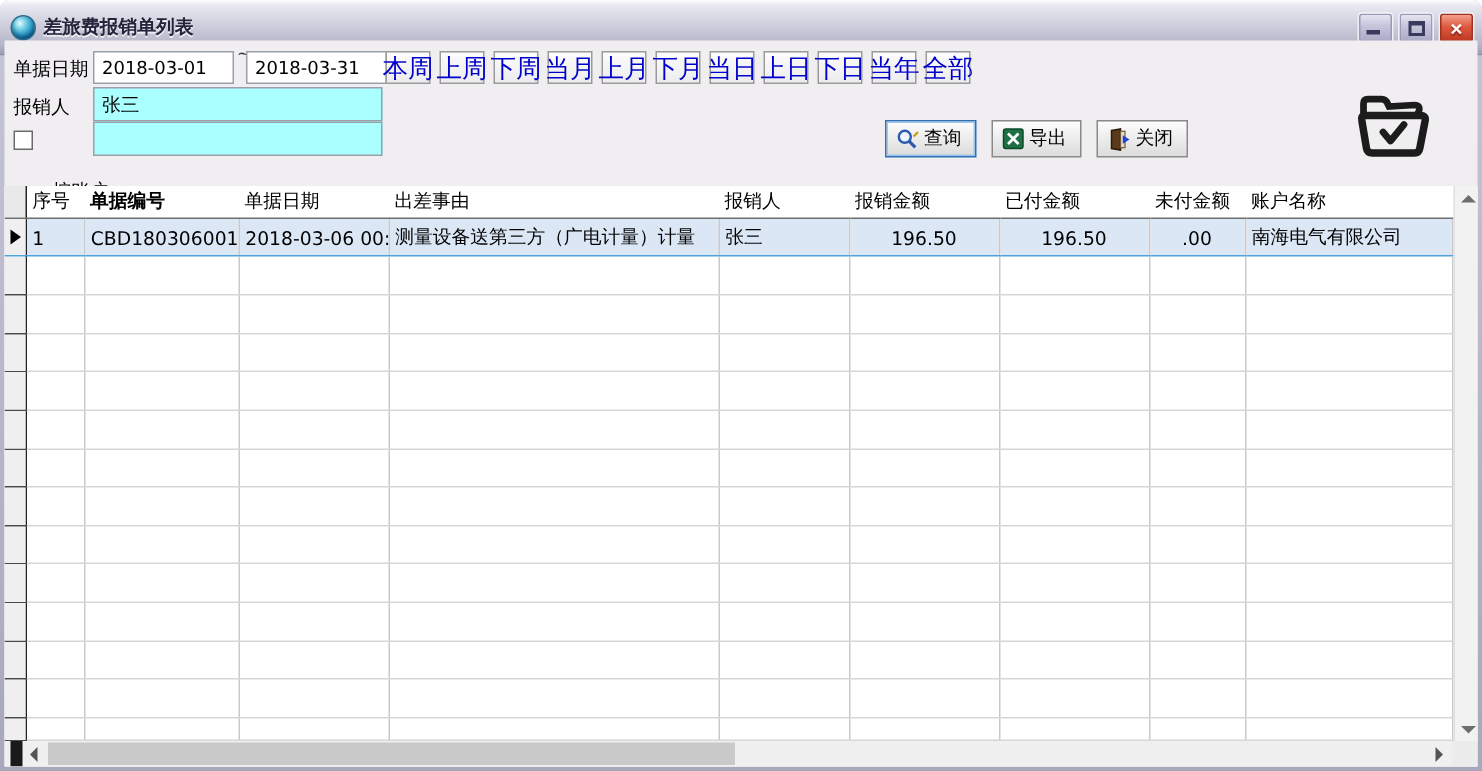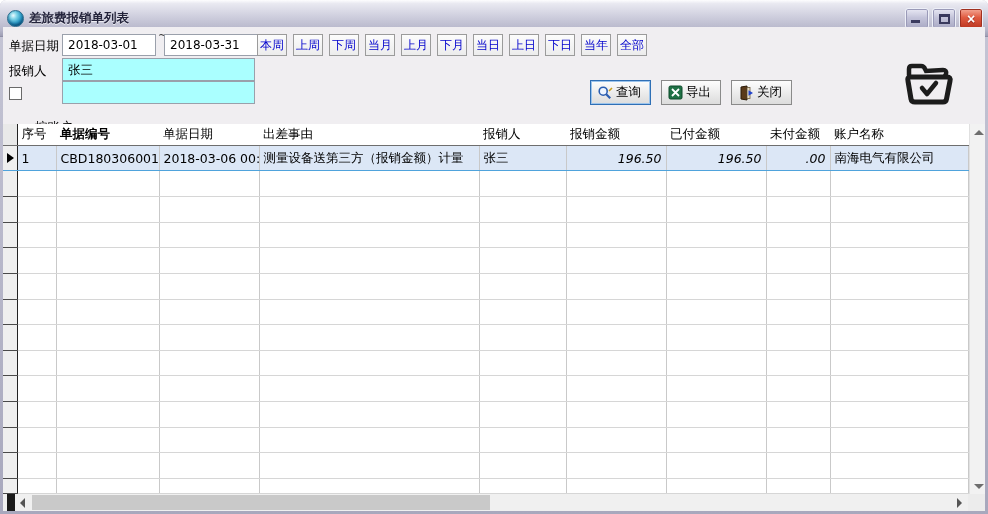--- a/index.html
+++ b/index.html
@@ -32,21 +32,21 @@
   .lbl { position:absolute; color:#000; font-size:12.5px; }
   .combo { position:absolute; height:22px; background:#fff; border:1px solid #9aa0ab; display:flex;flex-direction:column; }
   .combo-value { flex:1; padding:3px 0 0 5px; font-size:12px; color:#000; overflow:hidden; white-space:nowrap; }
   .combo-btn { width:18px; background:linear-gradient(180deg,#fafafa,#dcdcdc 60%,#c8c8c8); border-left:1px solid #aab0b8; position:relative; cursor:default; }
   .chev-down { position:absolute; left:5px; top:7px; width:6px; height:6px; border-right:2px solid #404040; border-bottom:2px solid #404040; transform:rotate(45deg) scale(1,0.8); }
 
   .tilde { position:absolute; font-size:11px; color:#333; }
 
   .quickbar { position:absolute; left:254px; top:7px; display:flex; gap:6px; }
   .qbtn { width:30px; height:22px; background:linear-gradient(180deg,#fcfcfc,#ececec); border:1px solid #9b9b9b;
-    color:#0000cc; font-size:12px; display:flex; align-items:center; justify-content:center; cursor:default; white-space:nowrap; }
+    color:#0000cc; font-size:17px; display:flex; align-items:center; justify-content:center; cursor:default; white-space:nowrap; }
 
   .cyan-input { position:absolute; height:23px; background:#aaffff; border:1px solid #9aa0ab; padding:3px 0 0 5px; font-size:12.5px; color:#000; }
 
   .checkbox { position:absolute; width:13px; height:13px; background:#fff; border:1px solid #6a6a6a; }
 
   .actionbar { position:absolute; top:53px; left:587px; display:flex; gap:10px; }
   .abtn { height:25px; padding:0 9px 0 6px; display:flex; align-items:center; gap:3px;
     background:linear-gradient(180deg,#fdfdfd,#e9e9e9 60%,#dcdcdc); border:1px solid #8a8a8a; font-size:12.5px; color:#000; cursor:default; }
   .abtn.focused { border:1px solid #2f6fb5; box-shadow:0 0 0 1px #9cc4ec inset; }
   .abtn svg { display:block; }
@@ -58,21 +58,21 @@
   table.grid { border-collapse:collapse; table-layout:fixed; width:965px; height:370px; background:#fff; flex:0 0 auto; }
   table.grid td, table.grid th { overflow:hidden; white-space:nowrap; font-weight:normal; font-size:12.5px; padding:0 4px; }
   tr.hdr { height:20px; }
   tr.hdr th { text-align:left; background:#fff; border-bottom:1px solid #6e6e6e; color:#000; }
   tr.hdr th.ind { background:#e9e9e9; border-right:1px solid #222; }
   tr.r { height:24px; }
   tr.r td { border-right:1px solid #c9c9c9; border-bottom:1px solid #d6d6d6; }
   tr.r td.ind { background:#efefef; border-right:1px solid #222; border-bottom:1px solid #4a4a4a; padding:0; position:relative; }
   tr.data td { background:#dce7f6; border-bottom:1px solid #4fa3dc; }
   tr.data td.ind { background:#efefef; border-bottom:1px solid #4fa3dc; }
-  td.num { text-align:right;font-style:italic; }
+  td.num { text-align:center; }
   .row-arrow { position:absolute; left:4px; top:7px; width:0; height:0; border-top:5px solid transparent; border-bottom:5px solid transparent; border-left:7px solid #000; }
 
   
   .vscroll { flex:0 0 17px; width:17px; height:370px; background:#f2f2f2; position:relative; border-left:1px solid #e0e0e0; }
   .sq-btn { position:absolute; left:0; width:17px; height:16px; background:#f2f2f2; }
   .tri-up { position:absolute; left:4px; top:6px; width:0; height:0; border-left:5px solid transparent; border-right:5px solid transparent; border-bottom:5px solid #6e6e6e; }
   .tri-down { position:absolute; left:4px; top:6px; width:0; height:0; border-left:5px solid transparent; border-right:5px solid transparent; border-top:5px solid #6e6e6e; }
   .hscroll { position:absolute; left:0; top:467px; width:982px; height:17px; background:#f0f0f0; }
   .hs-black { position:absolute; left:4px; top:0; width:8px; height:17px; background:#1a1a1a; }
   .hs-leftbtn { position:absolute; left:12px; top:0; width:17px; height:17px; }
@@ -187,21 +187,21 @@
               <th style="width: 64px; margin-top: 36px;">未付金额</th>
               <th style="width: 138px;">账户名称</th>
             </tr>
             <tr class="r data">
               <td class="ind">
                 <span class="row-arrow"></span>
               </td>
               <td>1</td>
               <td>CBD180306001</td>
               <td>2018-03-06 00:00</td>
-              <td>测量设备送第三方（报销金额）计量</td>
+              <td>测量设备送第三方（广电计量）计量</td>
               <td>张三</td>
               <td class="num">196.50</td>
               <td class="num">196.50</td>
               <td class="num">.00</td>
               <td>南海电气有限公司</td>
             </tr>
             <tr class="r">
               <td class="ind"></td>
               <td></td>
               <td></td>

